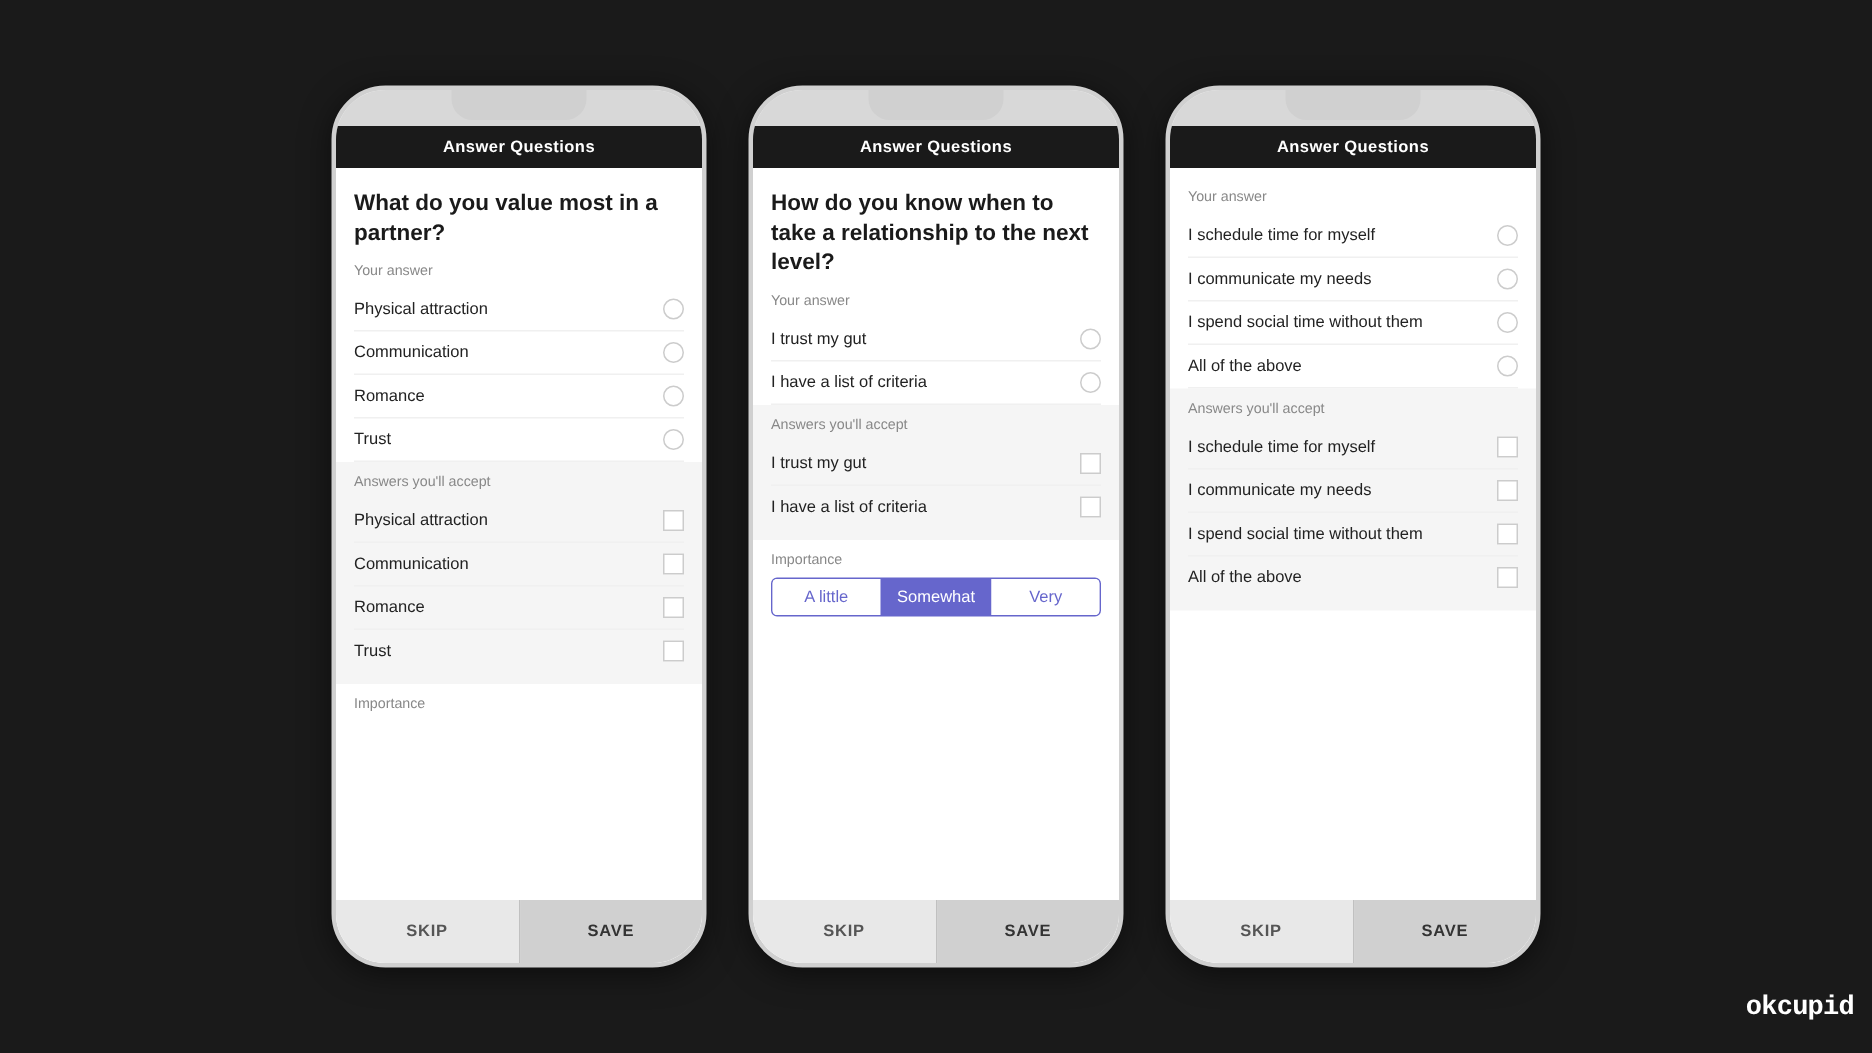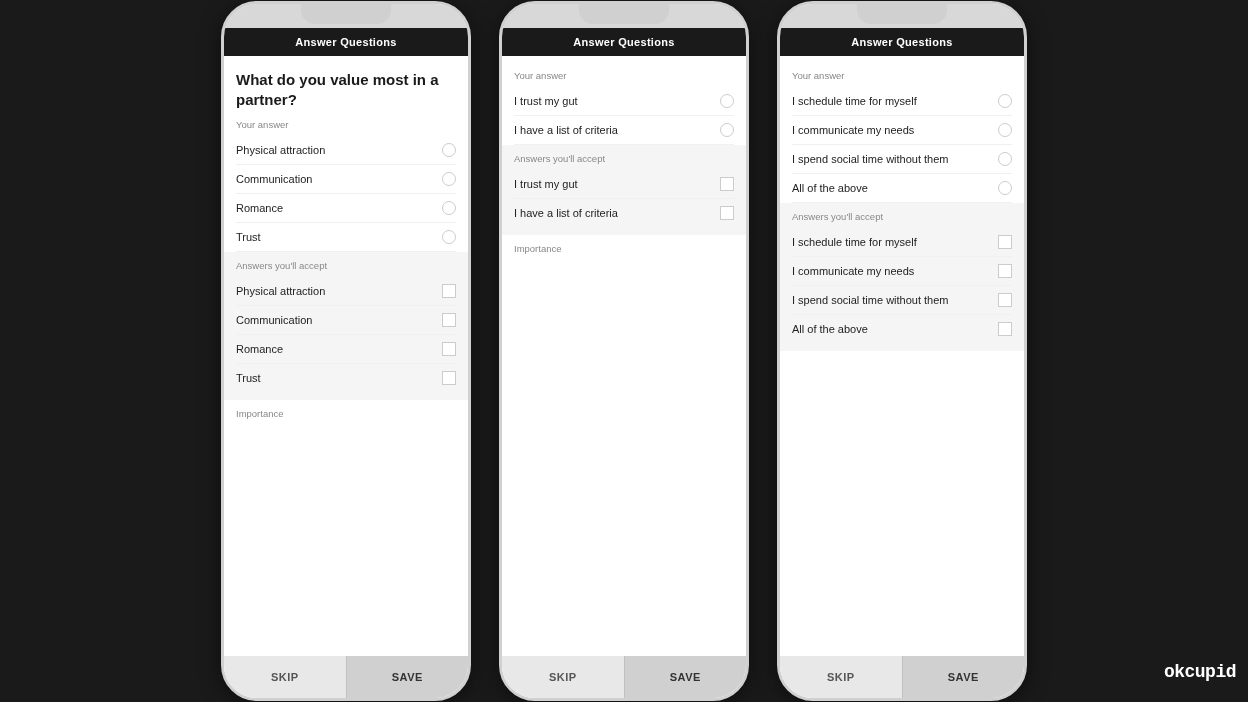--- a/index.html
+++ b/index.html
@@ -18,21 +18,21 @@
       gap: 28px;
       align-items: center;
     }
     .phone-wrapper {
       display: flex;
       flex-direction: column;
       align-items: center;
     }
     .phone {
       width: 250px;
-      height: 700px;
+      height: 588px;
       background: #f0f0f0;
       border-radius: 36px;
       border: 3px solid #d0d0d0;
       overflow: hidden;
       display: flex;
       flex-direction: column;
       position: relative;
       box-shadow: 0 4px 20px rgba(0,0,0,0.5);
     }
     
@@ -271,20 +271,21 @@
       <div class="phone">
         <div class="phone-notch"></div>
         <div class="phone-status">
           <div class="status-dot"></div>
           <div class="status-dot"></div>
           <div class="status-dot"></div>
         </div>
         <div class="phone-header">Answer Questions</div>
         <div class="phone-content">
           <div class="content-scroll">
+            <div class="question-title">How do you know when to take a relationship to the next level?</div>
             <div class="section-label">Your answer</div>
             <div class="answer-item">
               <span class="answer-text">I trust my gut</span>
               <div class="radio-circle"></div>
             </div>
             <div class="answer-item">
               <span class="answer-text">I have a list of criteria</span>
               <div class="radio-circle"></div>
             </div>
             <div class="answers-accept-section">
@@ -293,20 +294,27 @@
                 <span class="answer-text">I trust my gut</span>
                 <div class="checkbox-sq"></div>
               </div>
               <div class="answer-item">
                 <span class="answer-text">I have a list of criteria</span>
                 <div class="checkbox-sq"></div>
               </div>
             </div>
             <div class="importance-section">
               <div class="section-label">Importance</div>
+              <div class="importance-buttons">
+                <div class="imp-btn inactive">A little</div>
+                <div class="imp-btn-divider"></div>
+                <div class="imp-btn active">Somewhat</div>
+                <div class="imp-btn-divider"></div>
+                <div class="imp-btn inactive">Very</div>
+              </div>
             </div>
           </div>
           <div class="phone-footer">
             <div class="footer-btn">SKIP</div>
             <div class="footer-divider"></div>
             <div class="footer-btn save">SAVE</div>
           </div>
         </div>
       </div>
     </div>

